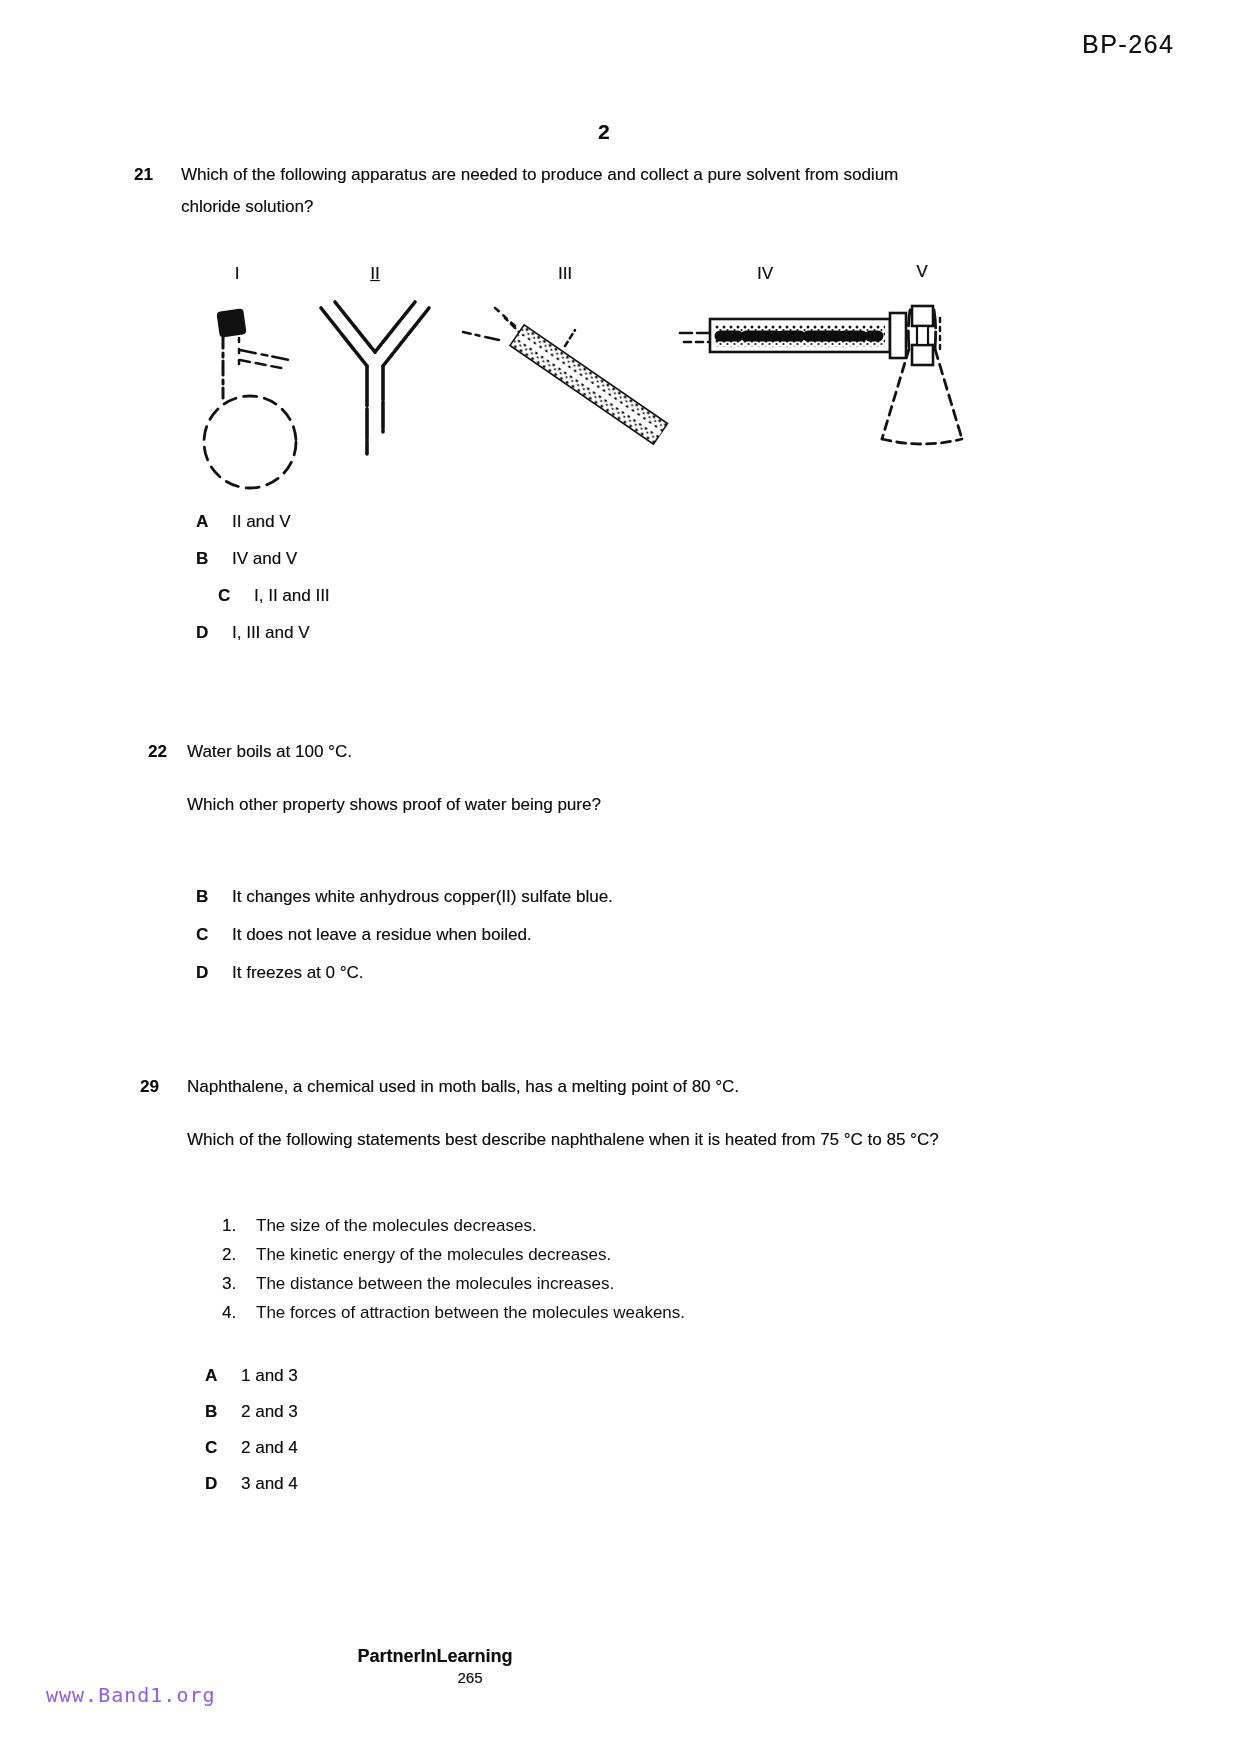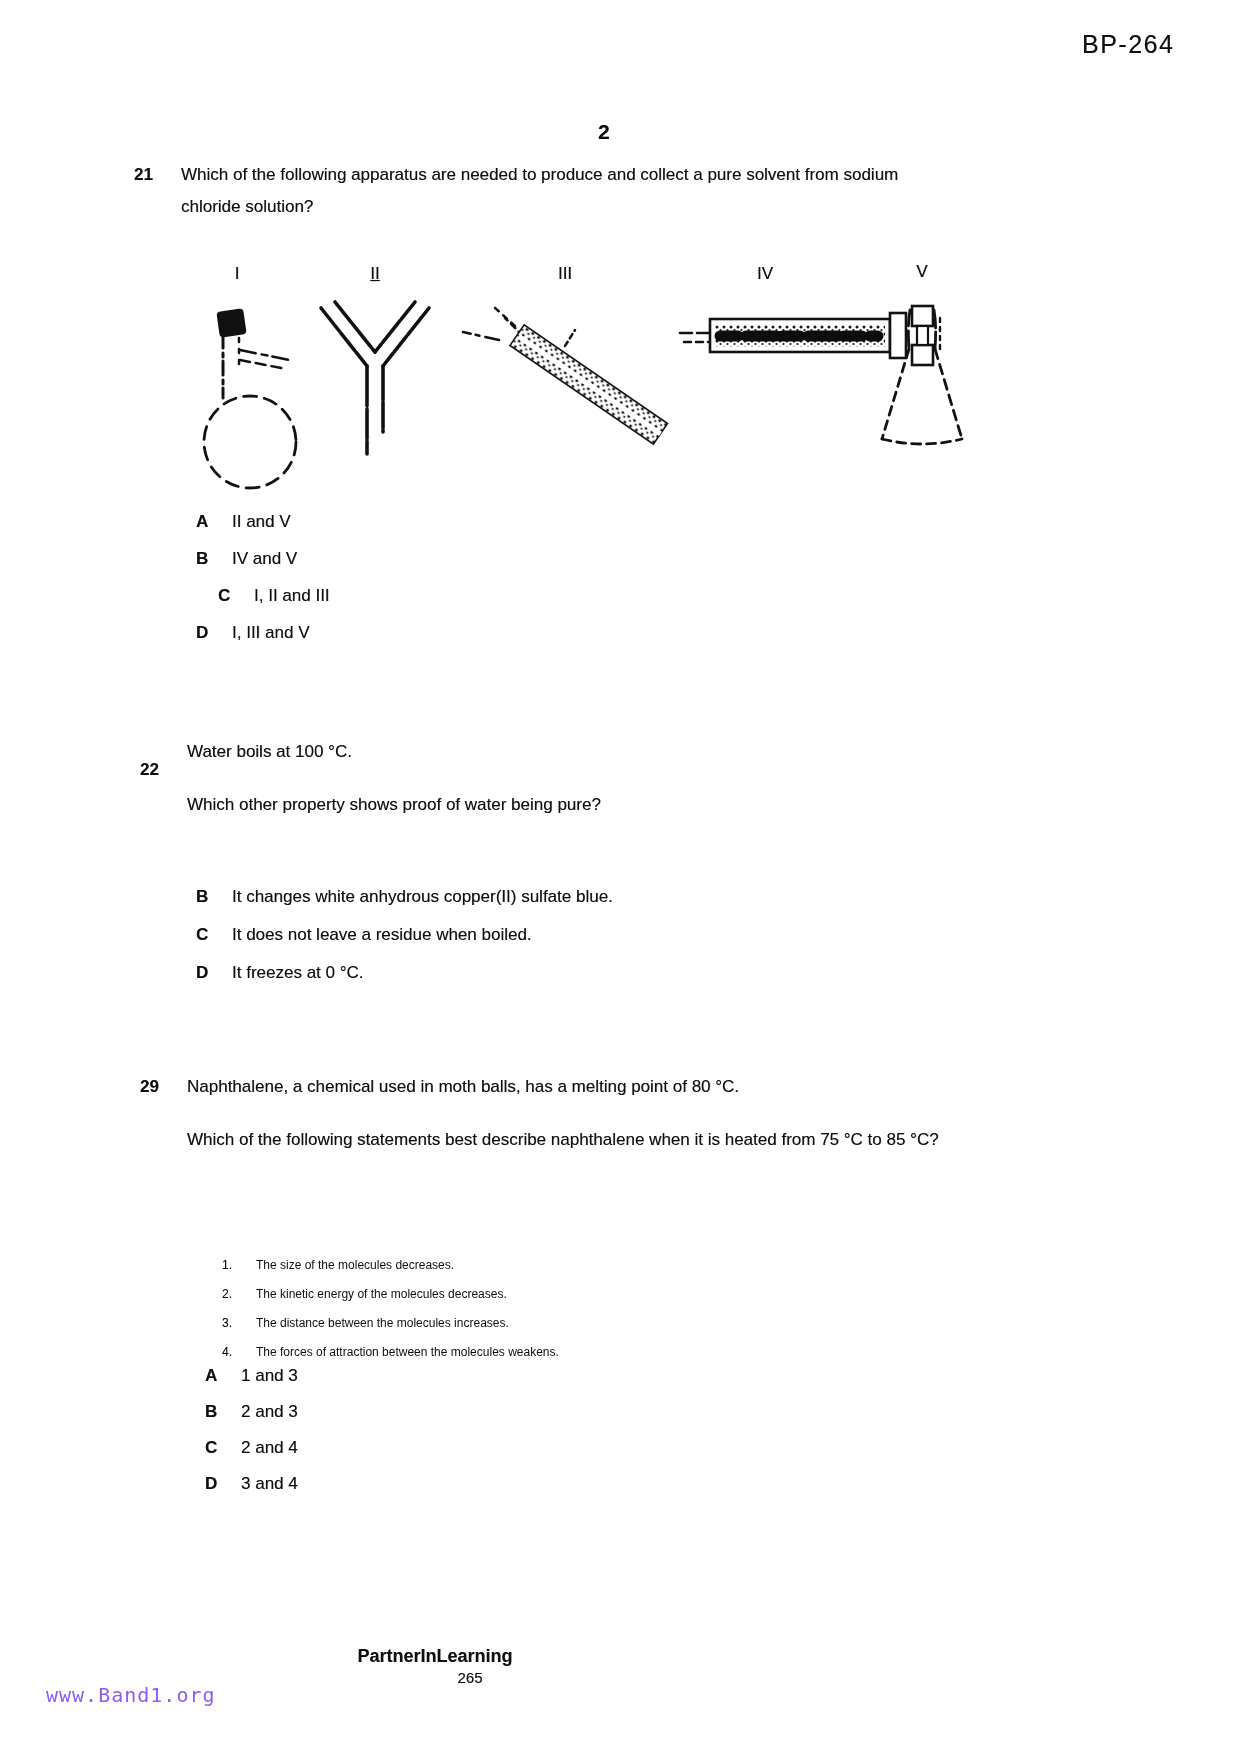--- a/index.html
+++ b/index.html
@@ -13,21 +13,21 @@
   }
   .page{position:absolute;inset:0;}
   .t{position:absolute;white-space:pre-wrap;text-shadow:0.3px 0.3px 0 rgba(10,10,10,0.45);}
   .doc-code{font-size:25px;letter-spacing:1.5px;font-weight:500;}
   .pagenum{font-size:21px;font-weight:700;}
   .qnum{font-size:17px;font-weight:700;}
   .qtext{font-size:17px;line-height:32px;}
   .opt{position:absolute;font-size:17px;}
   .opt .letter{display:inline-block;width:36px;font-weight:700;text-shadow:0.3px 0.3px 0 rgba(10,10,10,0.45);}
   .opt .otext{text-shadow:0.3px 0.3px 0 rgba(10,10,10,0.45);}
-  .stmt{position:absolute;font-size:12px;margin-top:42px;}
+  .stmt{position:absolute;font-size:17px;}
   .stmt .snum{display:inline-block;width:34px;text-shadow:0.3px 0.3px 0 rgba(10,10,10,0.45);}
   .app-label{position:absolute;font-size:17px;font-weight:500;text-align:center;width:40px;
              text-shadow:0.3px 0.3px 0 rgba(10,10,10,0.5);}
   .figure{position:absolute;left:185px;top:262px;width:800px;height:240px;}
   svg{position:absolute;overflow:visible;}
   .footer-brand{font-size:18px;font-weight:600;width:160px;text-align:center;}
   .footer-num{font-size:15px;width:160px;text-align:center;}
   .watermark{font-family:"DejaVu Sans Mono", monospace;font-size:20px;color:#8b5cf6;letter-spacing:1px;text-shadow:none;}
 </style>
 </head>
@@ -123,21 +123,21 @@
   <div class="opt" style="left:196px;top:549px;">
     <span class="letter">B</span><span class="otext">IV and V</span>
   </div>
   <div class="opt" style="left:188px;top:586px;margin-left:30px;">
     <span class="letter">C</span><span class="otext">I, II and III</span>
   </div>
   <div class="opt" style="left:196px;top:623px;">
     <span class="letter">D</span><span class="otext">I, III and V</span>
   </div>
 
-  <div class="t qnum" style="left:140px;top:742px;margin-top:18px;">22</div>
+  <div class="t qnum" style="left:148px;top:742px;">22</div>
   <div class="t qtext" style="left:187px;top:736px;width:740px;">Water boils at 100 °C.</div>
   <div class="t qtext" style="left:187px;top:789px;width:740px;">Which other property shows proof of water being pure?</div>
 
   <div class="opt" style="left:196px;top:887px;">
     <span class="letter">B</span><span class="otext">It changes white anhydrous copper(II) sulfate blue.</span>
   </div>
   <div class="opt" style="left:196px;top:925px;">
     <span class="letter">C</span><span class="otext">It does not leave a residue when boiled.</span>
   </div>
   <div class="opt" style="left:196px;top:963px;">

